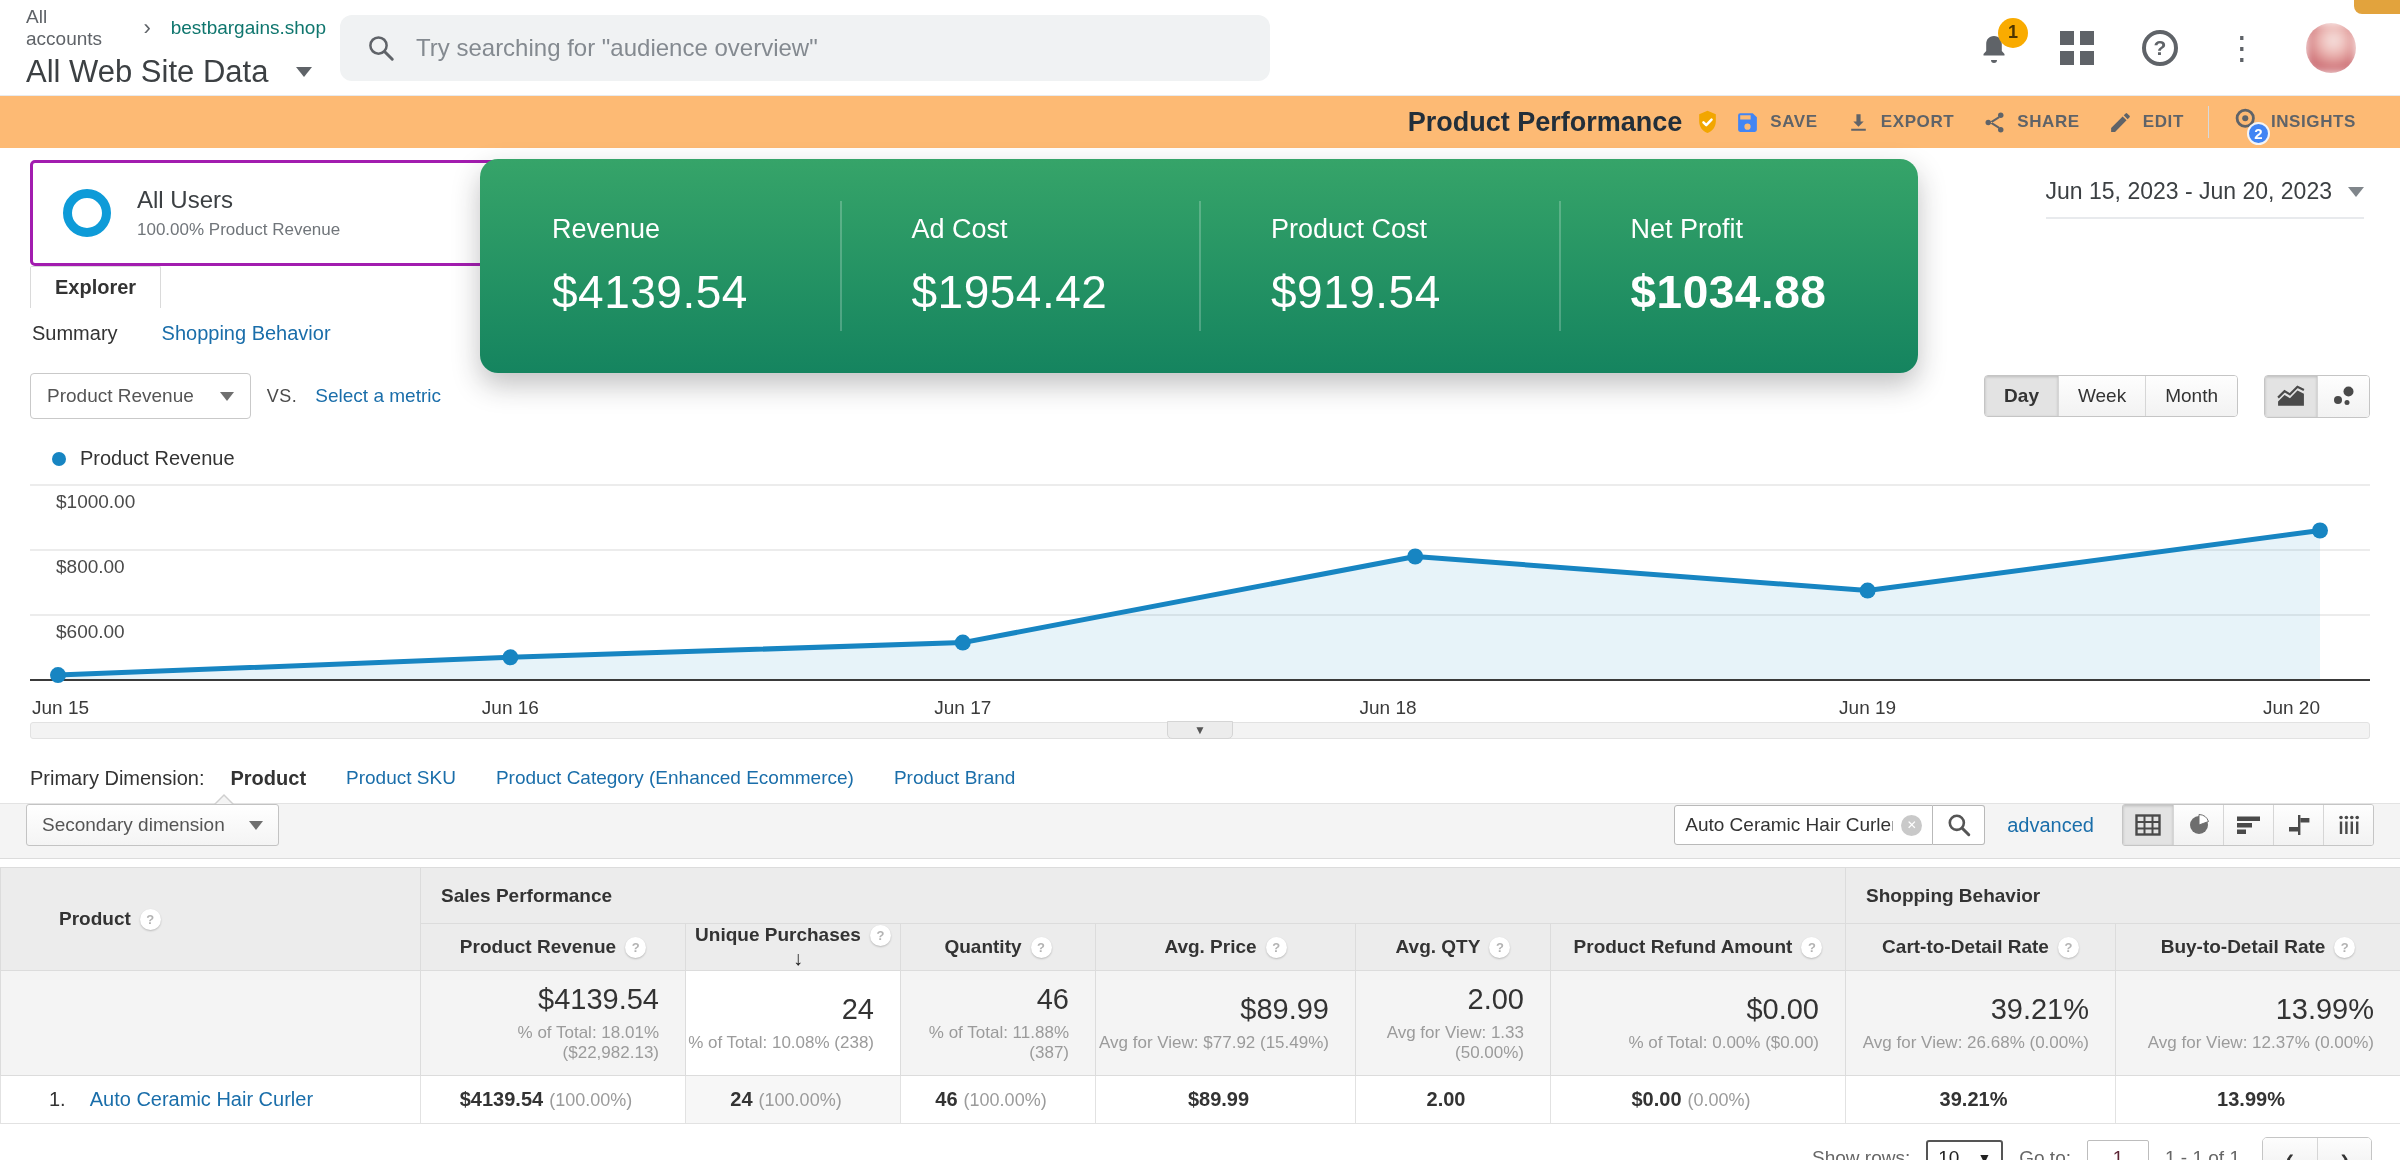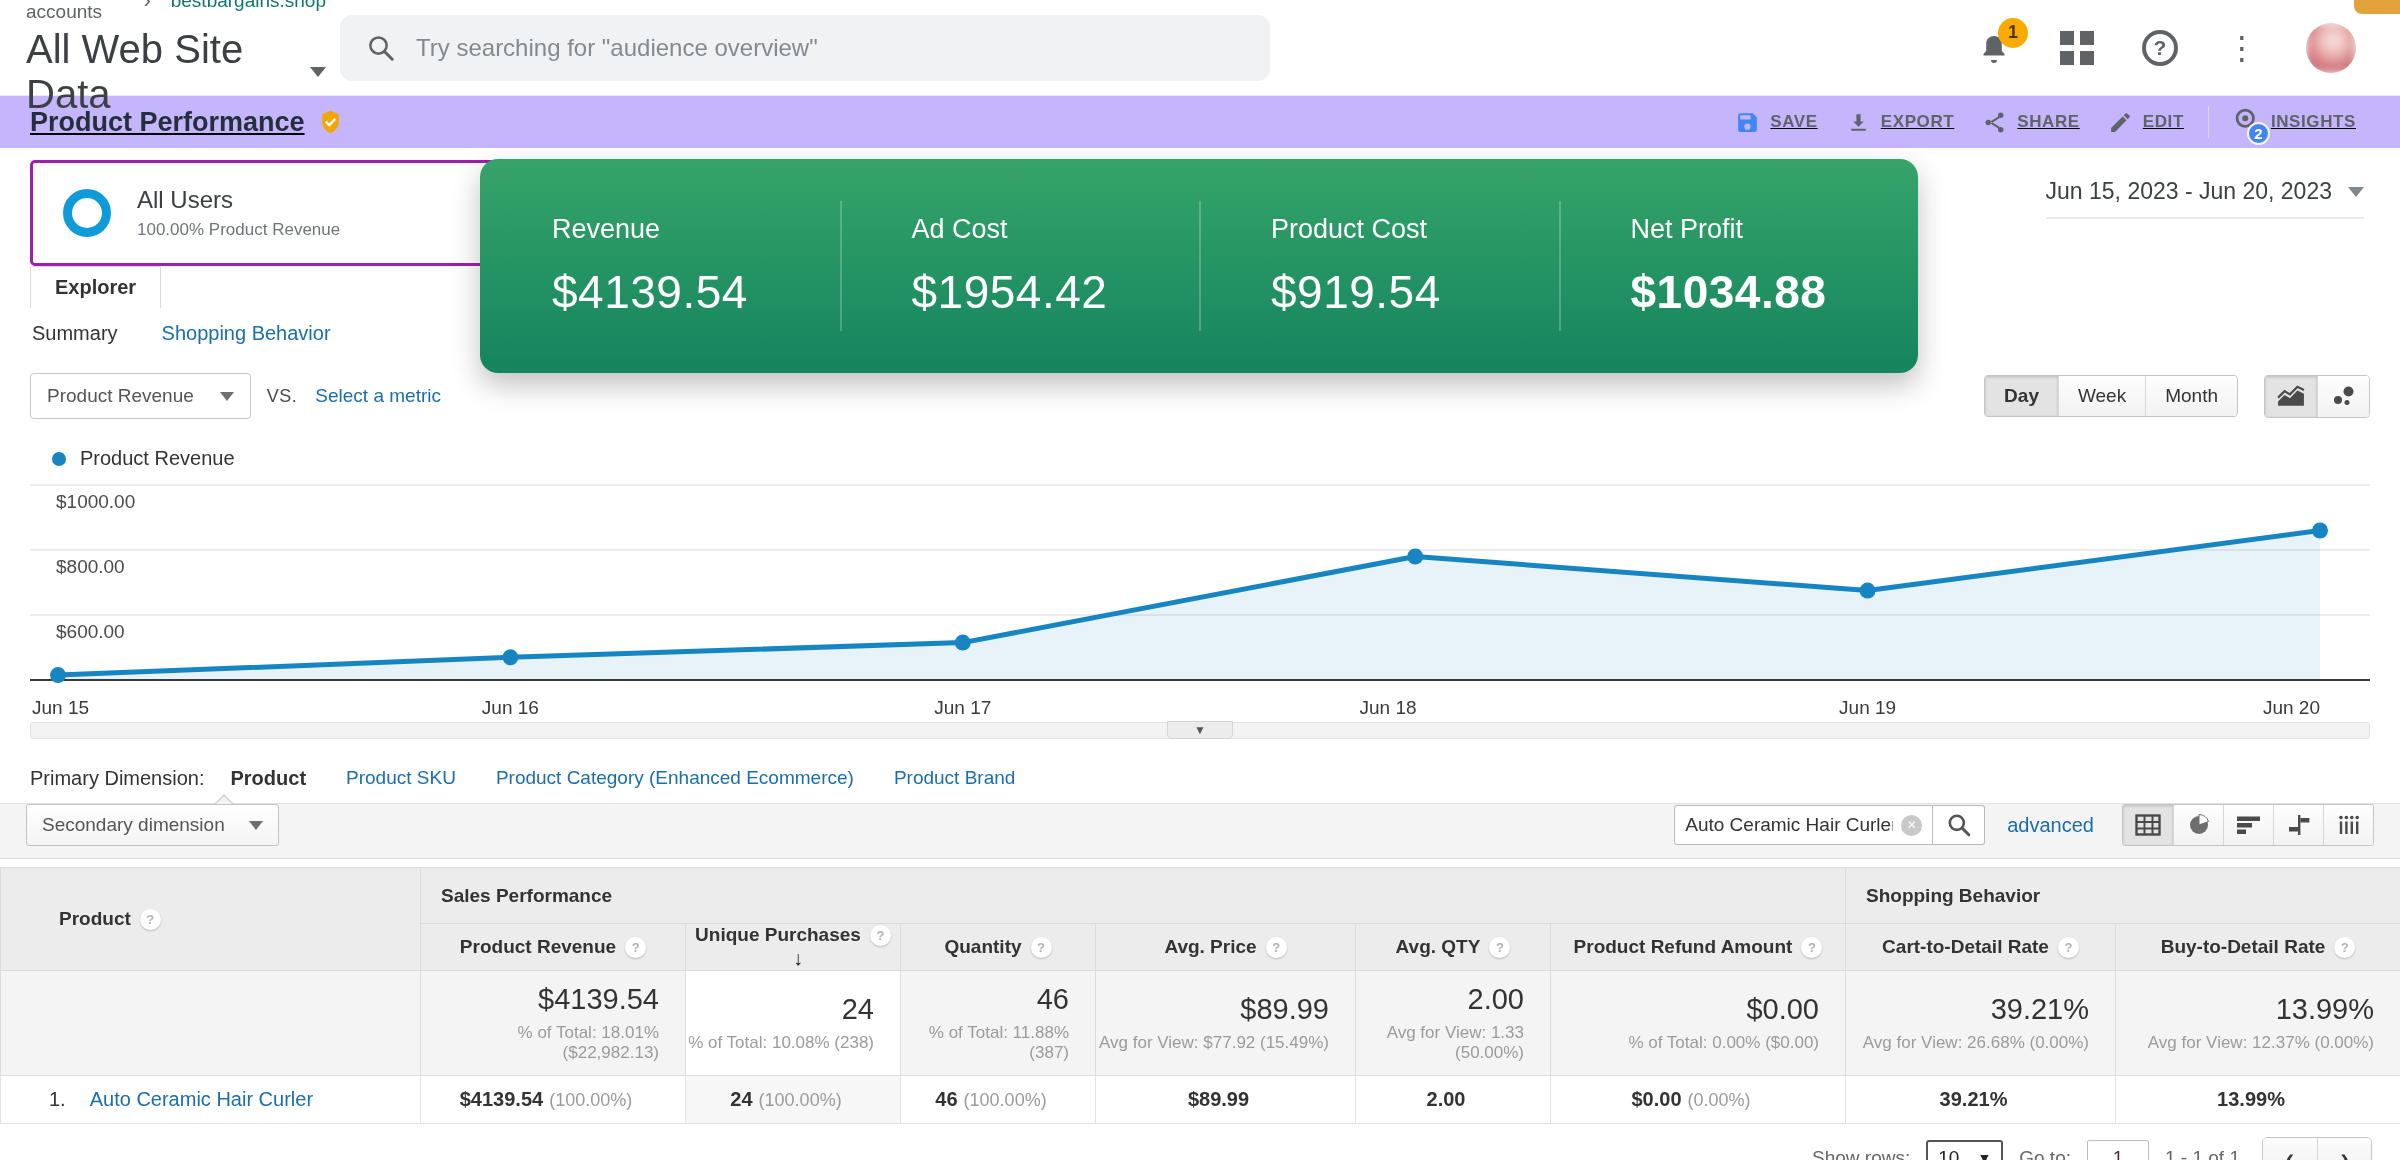--- a/index.html
+++ b/index.html
@@ -5,38 +5,38 @@
   * { margin:0; padding:0; box-sizing:border-box; }
   body { font-family:"Liberation Sans","DejaVu Sans",sans-serif; background:#fff; }
   .page { position:relative; width:2400px; height:1160px; background:#fff; overflow:hidden; }
 
   
   .topbar { display:flex; align-items:center; height:96px; padding:0 26px; background:#fff; border-bottom:1px solid #e8eaed; }
   .acct { width:300px; }
   .breadcrumb { display:flex; align-items:center; gap:20px; font-size:19px; color:#5f6368; }
   .breadcrumb .bc-account { color:#0f766e; }
   .bc-chev { font-size:22px; color:#5f6368; line-height:14px; }
-  .property { display:flex; align-items:center; gap:28px; margin-top:4px; font-size:40px; color:#3c4043; cursor:pointer; }
+  .property { display:flex; align-items:center; gap:28px; margin-top:4px; font-size:31px; color:#3c4043; cursor:pointer; }
   .caret-tri { width:0; height:0; border-left:8px solid transparent; border-right:8px solid transparent; border-top:10px solid #5f6368; }
   .searchbar { display:flex; align-items:center; gap:20px; margin-left:14px; width:930px; height:66px; background:#f0f2f3; border-radius:12px; padding:0 26px; }
   .searchbar input { flex:1; border:none; outline:none; background:transparent; font-size:24px; color:#3c4043; font-family:inherit; }
   .searchbar input::placeholder { color:#848a90; }
   .topbar-right { display:flex; align-items:center; gap:48px; margin-left:auto; padding-right:18px; }
   .icon-btn { position:relative; display:flex; align-items:center; justify-content:center; cursor:pointer; }
   .badge-yellow { position:absolute; top:-12px; right:-16px; width:30px; height:30px; border-radius:50%; background:#f9ab00; color:#4d3500; font-size:18px; font-weight:bold; display:flex; align-items:center; justify-content:center; }
   .apps-grid { display:grid; grid-template-columns:14px 14px; grid-gap:6px; }
   .apps-grid i { width:14px; height:14px; background:#5f6368; }
   .help-ring { width:36px; height:36px; border-radius:50%; border:4px solid #5f6368; color:#5f6368; font-size:21px; font-weight:bold; display:flex; align-items:center; justify-content:center; }
   .kebab { font-size:32px; color:#5f6368; line-height:30px; }
   .avatar { width:50px; height:50px; border-radius:50%; overflow:hidden; }
   .avatar span { display:block; width:100%; height:100%; background:radial-gradient(circle at 55% 35%, #f6e6e4 0%, #eebdb9 30%, #d98b8c 55%, #c9676f 75%, #efd9d6 100%); filter:blur(4px); }
   .decor-fragment { position:absolute; top:0; right:0; width:46px; height:14px; background:#e2a33d; border-radius:0 0 0 8px; }
 
   
-  .report-band { display:flex; align-items:center; justify-content:space-between; height:52px; padding:0 30px; background:#c4b5fd;text-decoration:underline; }
+  .report-band { display:flex; align-items:center; justify-content:flex-end; height:52px; padding:0 30px; background:#fdba74; }
   .report-title-wrap { display:flex; align-items:center; gap:12px; }
   .report-title { font-size:27px; font-weight:bold; color:#232f3a; }
   .report-actions { display:flex; align-items:center; }
   .action-btn { display:flex; align-items:center; gap:10px; padding:6px 14px; cursor:pointer; }
   .action-btn span.lbl { font-size:17px; font-weight:bold; letter-spacing:0.6px; color:#5f6368; }
   .action-div { width:1px; height:32px; background:#d7dadd; margin:0 10px; }
   .insights-iconwrap { position:relative; }
   .badge-blue { position:absolute; right:-9px; bottom:-7px; width:23px; height:23px; border-radius:50%; background:#4285f4; color:#fff; font-size:15px; font-weight:bold; display:flex; align-items:center; justify-content:center; border:2px solid #f4f5f7; }
 
   

